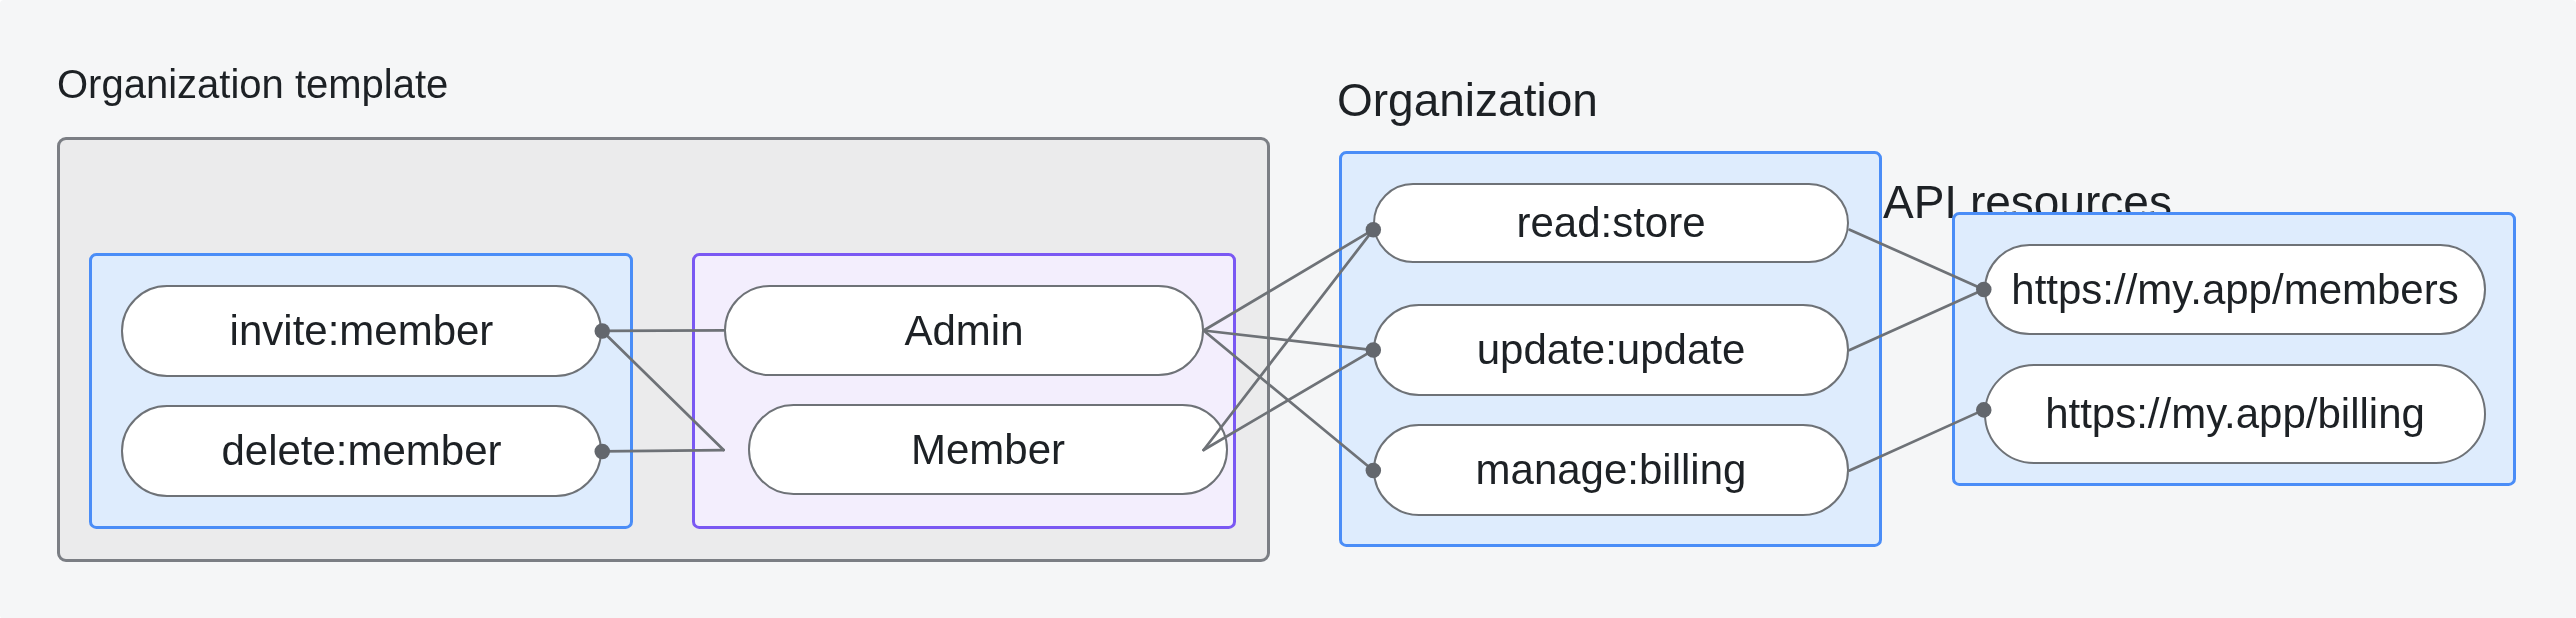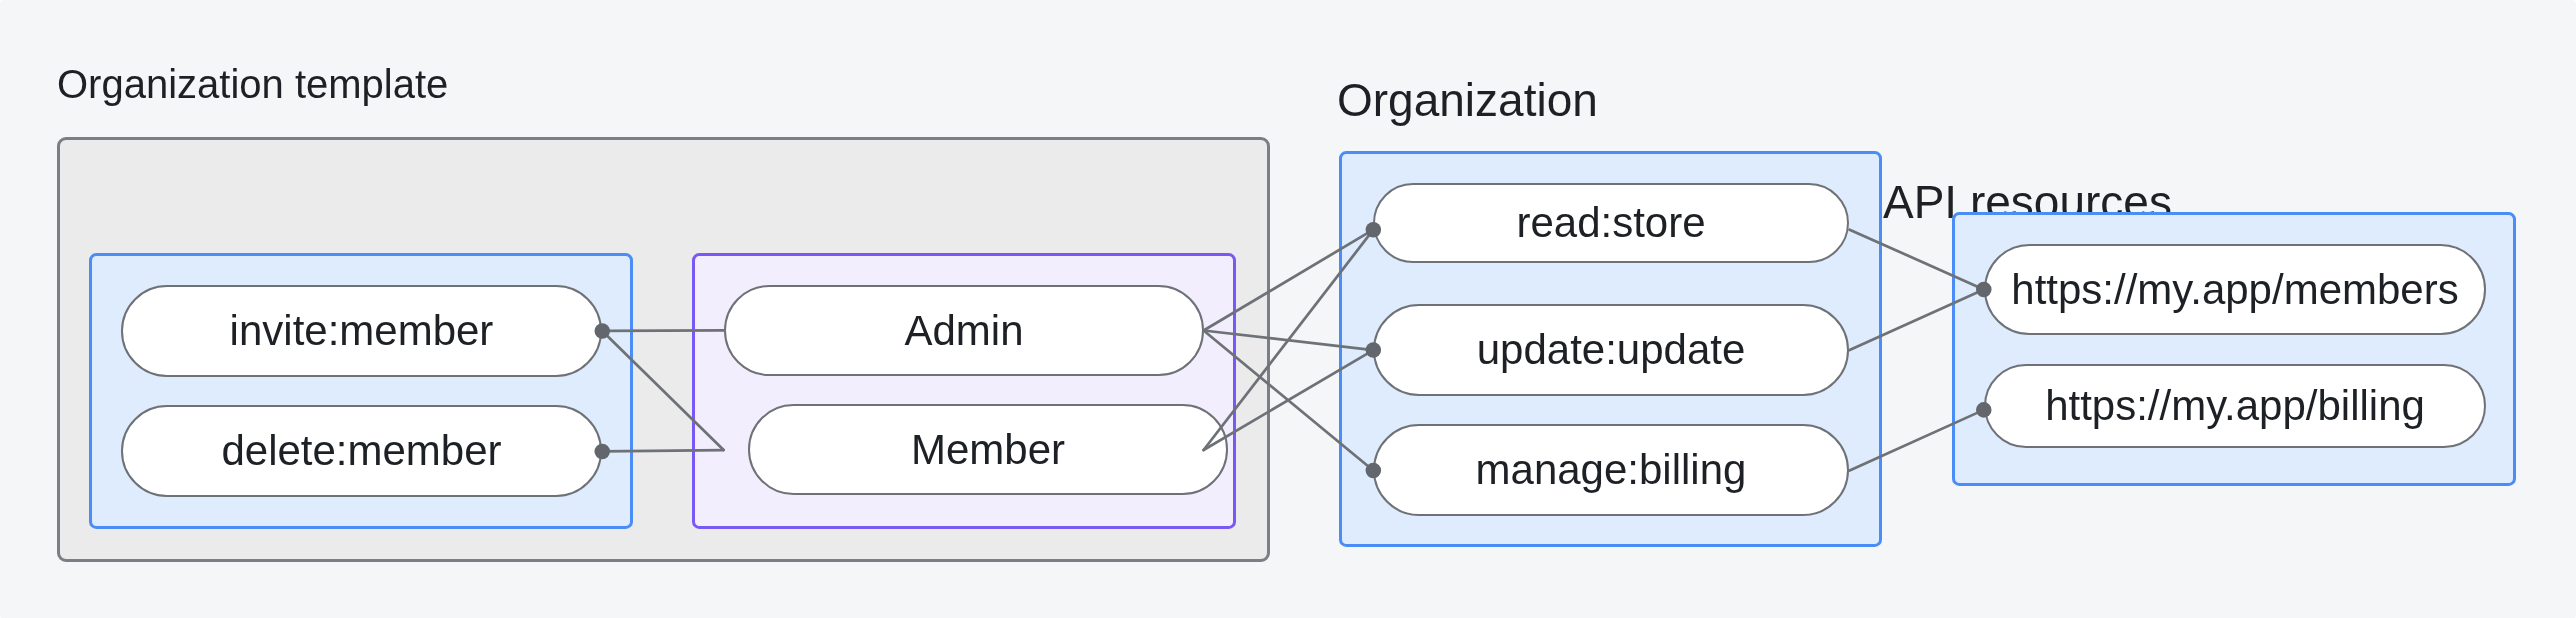--- a/index.html
+++ b/index.html
@@ -112,21 +112,21 @@
 
   <div id="nodes">
       <div class="pill" style="left: 121px; top: 285px; width: 481px; height: 92px;">invite:member</div>
       <div class="pill" style="left: 121px; top: 405px; width: 481px; height: 92px;">delete:member</div>
       <div class="pill" style="left: 724px; top: 285px; width: 480px; height: 91px;">Admin</div>
       <div class="pill" style="left: 748px; top: 404px; width: 480px; height: 91px;">Member</div>
       <div class="pill" style="left: 1373px; top: 183px; width: 476px; height: 80px;">read:store</div>
       <div class="pill" style="left: 1373px; top: 304px; width: 476px; height: 92px;">update:update</div>
       <div class="pill" style="left: 1373px; top: 424px; width: 476px; height: 92px;">manage:billing</div>
       <div class="pill" style="left: 1984px; top: 244px; width: 502px; height: 91px; text-align: center;">https://my.app/members</div>
-      <div class="pill" style="left: 1984px; top: 364px; width: 502px; height: 84px;">https://my.app/billing</div>
+      <div class="pill" style="left: 1984px; top: 364px; width: 502px; height: 100px;">https://my.app/billing</div>
     </div>
 
   <svg id="wires" viewBox="0 0 2823 678" xmlns="http://www.w3.org/2000/svg">
       <line x1="660" y1="362.5" x2="793" y2="362" stroke="#6e7277" stroke-width="3" stroke-linecap="round"></line>
       <line x1="660" y1="362.5" x2="793" y2="493" stroke="#6e7277" stroke-width="3" stroke-linecap="round"></line>
       <line x1="660" y1="494.5" x2="793" y2="493" stroke="#6e7277" stroke-width="3" stroke-linecap="round"></line>
       <line x1="1319" y1="362" x2="1505" y2="251.5" stroke="#6e7277" stroke-width="3" stroke-linecap="round"></line>
       <line x1="1319" y1="362" x2="1505" y2="383.5" stroke="#6e7277" stroke-width="3" stroke-linecap="round"></line>
       <line x1="1319" y1="362" x2="1505" y2="515.5" stroke="#6e7277" stroke-width="3" stroke-linecap="round"></line>
       <line x1="1319" y1="493" x2="1505" y2="251.5" stroke="#6e7277" stroke-width="3" stroke-linecap="round"></line>

